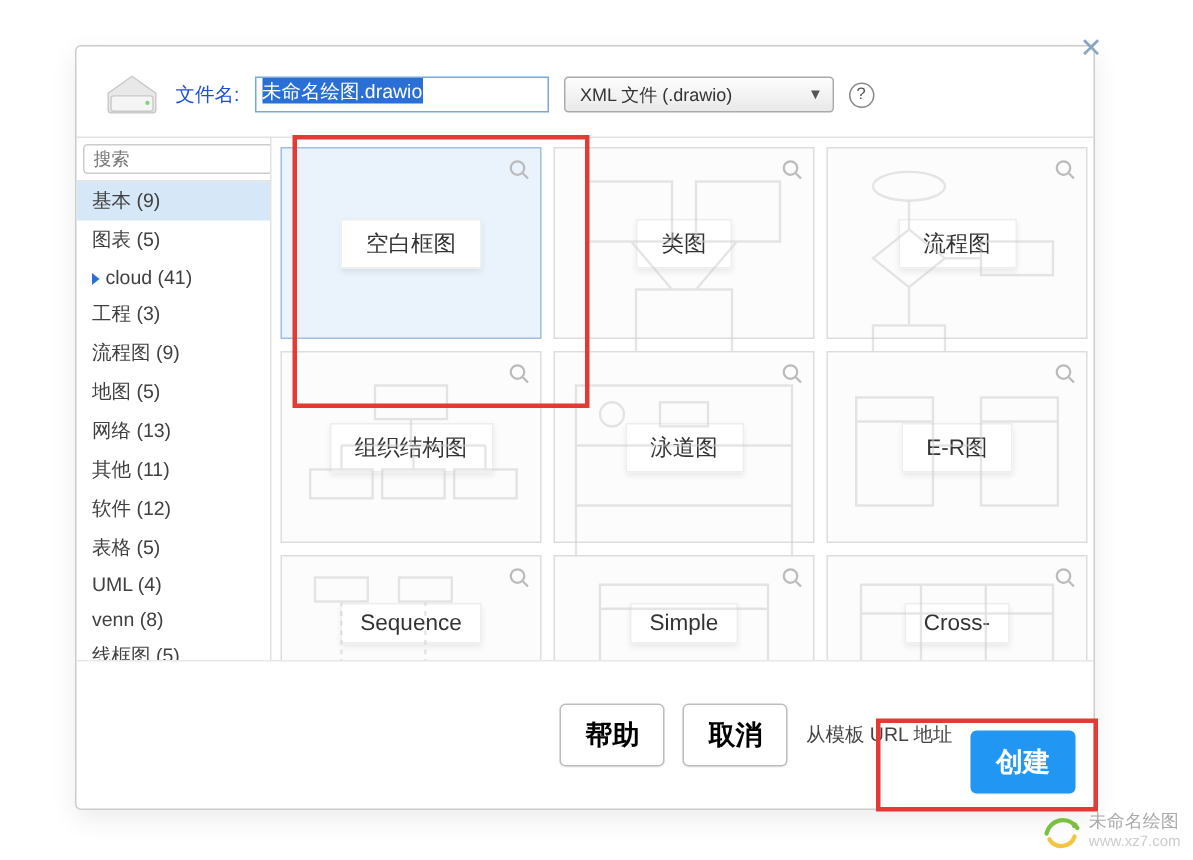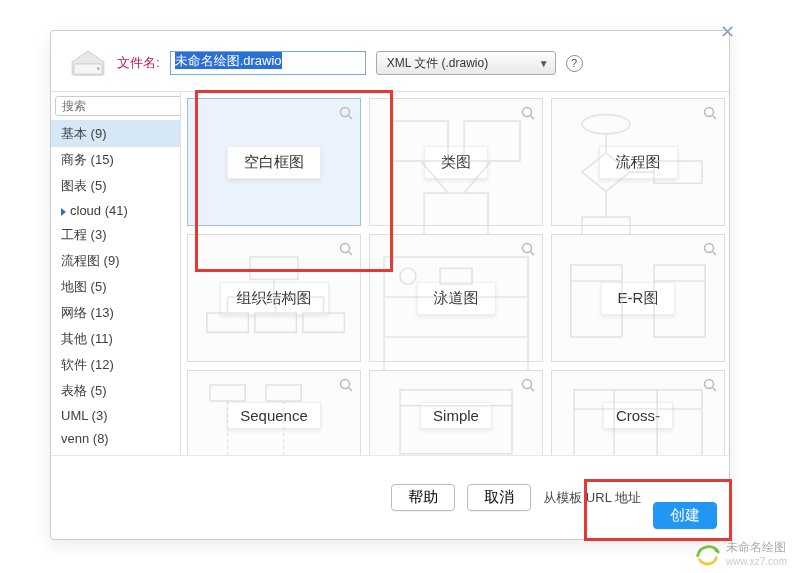--- a/index.html
+++ b/index.html
@@ -39,21 +39,21 @@
   align-items: center;
   padding: 18px 18px 14px 18px;
   gap: 10px;
 }
 .drive-icon {
   width: 38px;
   height: 28px;
   position: relative;
 }
 .drive-icon svg { width: 100%; height: 100%; }
-.label-filename { color: #be185d; }
+.label-filename { color: #1d4ed8; }
 .filename-input {
   width: 196px;
   height: 24px;
   border: 1px solid #7aa7d9;
   background: #fff;
   padding: 0 4px;
   font-size: 13px;
   color: #000;
 }
 .filename-input .selected {
@@ -192,29 +192,30 @@
 }
 .footer-row {
   display: flex;
   align-items: center;
   gap: 12px;
   padding: 10px 12px;
   border-top: 1px solid #e8e8e8;
   justify-content: flex-end;
 }
 .btn {
-  height: 27px;
+  height: 42px;
   padding: 0 16px;
   border: 1px solid #bdbdbd;
   background: #fff;
   border-radius: 4px;
-  font-size: 15px;
+  font-size: 18px;
   cursor: pointer;
   display: flex; align-items: center; justify-content: center;
   box-shadow: 0 1px 1px rgba(0,0,0,0.05);
+  font-weight: bold;
 }
 .btn.primary {
   background: #2196f3;
   border-color: #2196f3;
   color: #fff;
   margin-top: 36px;
 }
 .url-link { font-size: 13px; color: #444; }
 .watermark {
   position: absolute;
@@ -258,31 +259,30 @@
   </div>
 
   <div class="body-row">
     <div class="sidebar">
       <div class="search-row">
         <input class="search-input" placeholder="搜索" style="">
 
       </div>
       <div id="cat-list">
           <div class="cat-item selected">基本 (9)</div>
-          <div class="cat-item">商务 (15)</div>
           <div class="cat-item">图表 (5)</div>
           <div class="cat-item"><span class="tri"></span><span>cloud (41)</span></div>
           <div class="cat-item">工程 (3)</div>
           <div class="cat-item">流程图 (9)</div>
           <div class="cat-item">地图 (5)</div>
           <div class="cat-item">网络 (13)</div>
           <div class="cat-item">其他 (11)</div>
           <div class="cat-item">软件 (12)</div>
           <div class="cat-item">表格 (5)</div>
-          <div class="cat-item">UML (3)</div>
+          <div class="cat-item">UML (4)</div>
           <div class="cat-item">venn (8)</div>
           <div class="cat-item">线框图 (5)</div>
         </div>
     </div>
 
     <div class="template-area">
       <div class="template-grid" id="row1">
           <div class="tcard sel">
             <span class="mag"><svg viewBox="0 0 16 16">
                 <circle cx="7" cy="7" r="4.5" fill="none" stroke="#bbb" stroke-width="1.5"></circle>

